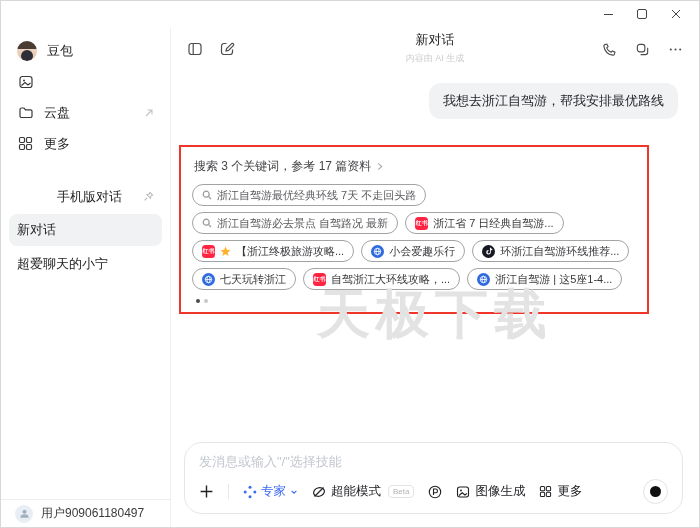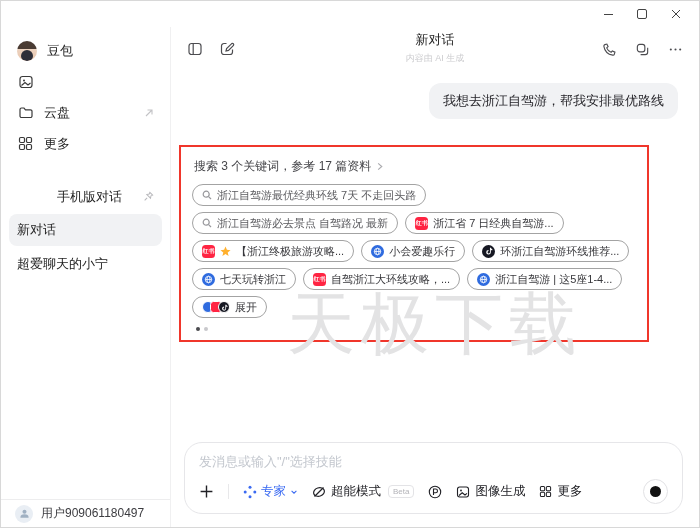--- a/index.html
+++ b/index.html
@@ -65,21 +65,21 @@
   .star { color:#ffb02e; display:flex; }
   .stack { display:flex; }
   .stack .mini { width:12px; height:12px; margin-left:-4px; border:1px solid #fff; }
   .stack .mini:first-child { margin-left:0; }
   .dots { display:flex; gap:4px; align-items:center; margin:9px 0 2px 4px; }
   .dot { width:4px; height:4px; border-radius:50%; }
   .dot.d1 { background:#4a4a4e; }
   .dot.d2 { background:#c8c8cc; }
 
   
-  .watermark { position:absolute; left:50%; top:208px; transform:translateX(-50%); font-size:68px; color:#e3e3e4; letter-spacing:6px; white-space:nowrap; font-weight:400; pointer-events:none; }
+  .watermark { position:absolute; left:50%; top:208px; transform:translateX(-50%); font-size:53px; color:#e3e3e4; letter-spacing:6px; white-space:nowrap; font-weight:700; pointer-events:none; }
 
   
   .composer { flex:none; margin:0 16px 13px 13px; border:1px solid #e6e6e9; border-radius:18px; padding:11px 14px 9px 14px; display:flex; flex-direction:column; gap:10px; background:#fff; }
   .composer input { border:none; outline:none; font-size:13px; color:#333; width:100%; font-family:inherit; }
   .composer input::placeholder { color:#c3c7ce; }
   .tools { display:flex; align-items:center; gap:14px; }
   .tool { display:flex; align-items:center; gap:5px; font-size:12.5px; color:#212126; }
   .tool .tic { display:flex; color:#212126; }
   .vdiv { width:1px; height:15px; background:#e8e8ea; }
   .expert { color:#3a6af2; gap:4px; }
@@ -304,32 +304,20 @@
             <span class="chip src">
               <span class="mini web">
                   <svg width="9" height="9" viewBox="0 0 10 10" fill="none" stroke="#fff" stroke-width="0.9">
                     <circle cx="5" cy="5" r="3.6"></circle>
                     <ellipse cx="5" cy="5" rx="1.7" ry="3.6"></ellipse>
                     <line x1="1.4" y1="5" x2="8.6" y2="5"></line>
                   </svg>
                 </span>
               <span>浙江自驾游 | 这5座1-4...</span>
             </span>
-            <span class="chip src">
-              <span class="stack">
-                <span class="mini web"></span>
-                <span class="mini xhs"></span>
-                <span class="mini dy">
-                    <svg width="7" height="7" viewBox="0 0 10 10" fill="#fff">
-                      <path d="M6.2 1 h1.3 a2.6 2.6 0 0 0 1.7 1.9 v1.3 a3.8 3.8 0 0 1 -1.9 -0.6 v3 a2.9 2.9 0 1 1 -2.9 -2.9 v1.4 a1.5 1.5 0 1 0 1.8 1.5 Z"></path>
-                    </svg>
-                  </span>
-              </span>
-              <span>展开</span>
-            </span>
           </div>
 
           <div class="dots">
             <span class="dot d1"></span>
             <span class="dot d2"></span>
           </div>
         </div>
 
         <div class="watermark">天极下载</div>
       </div>

